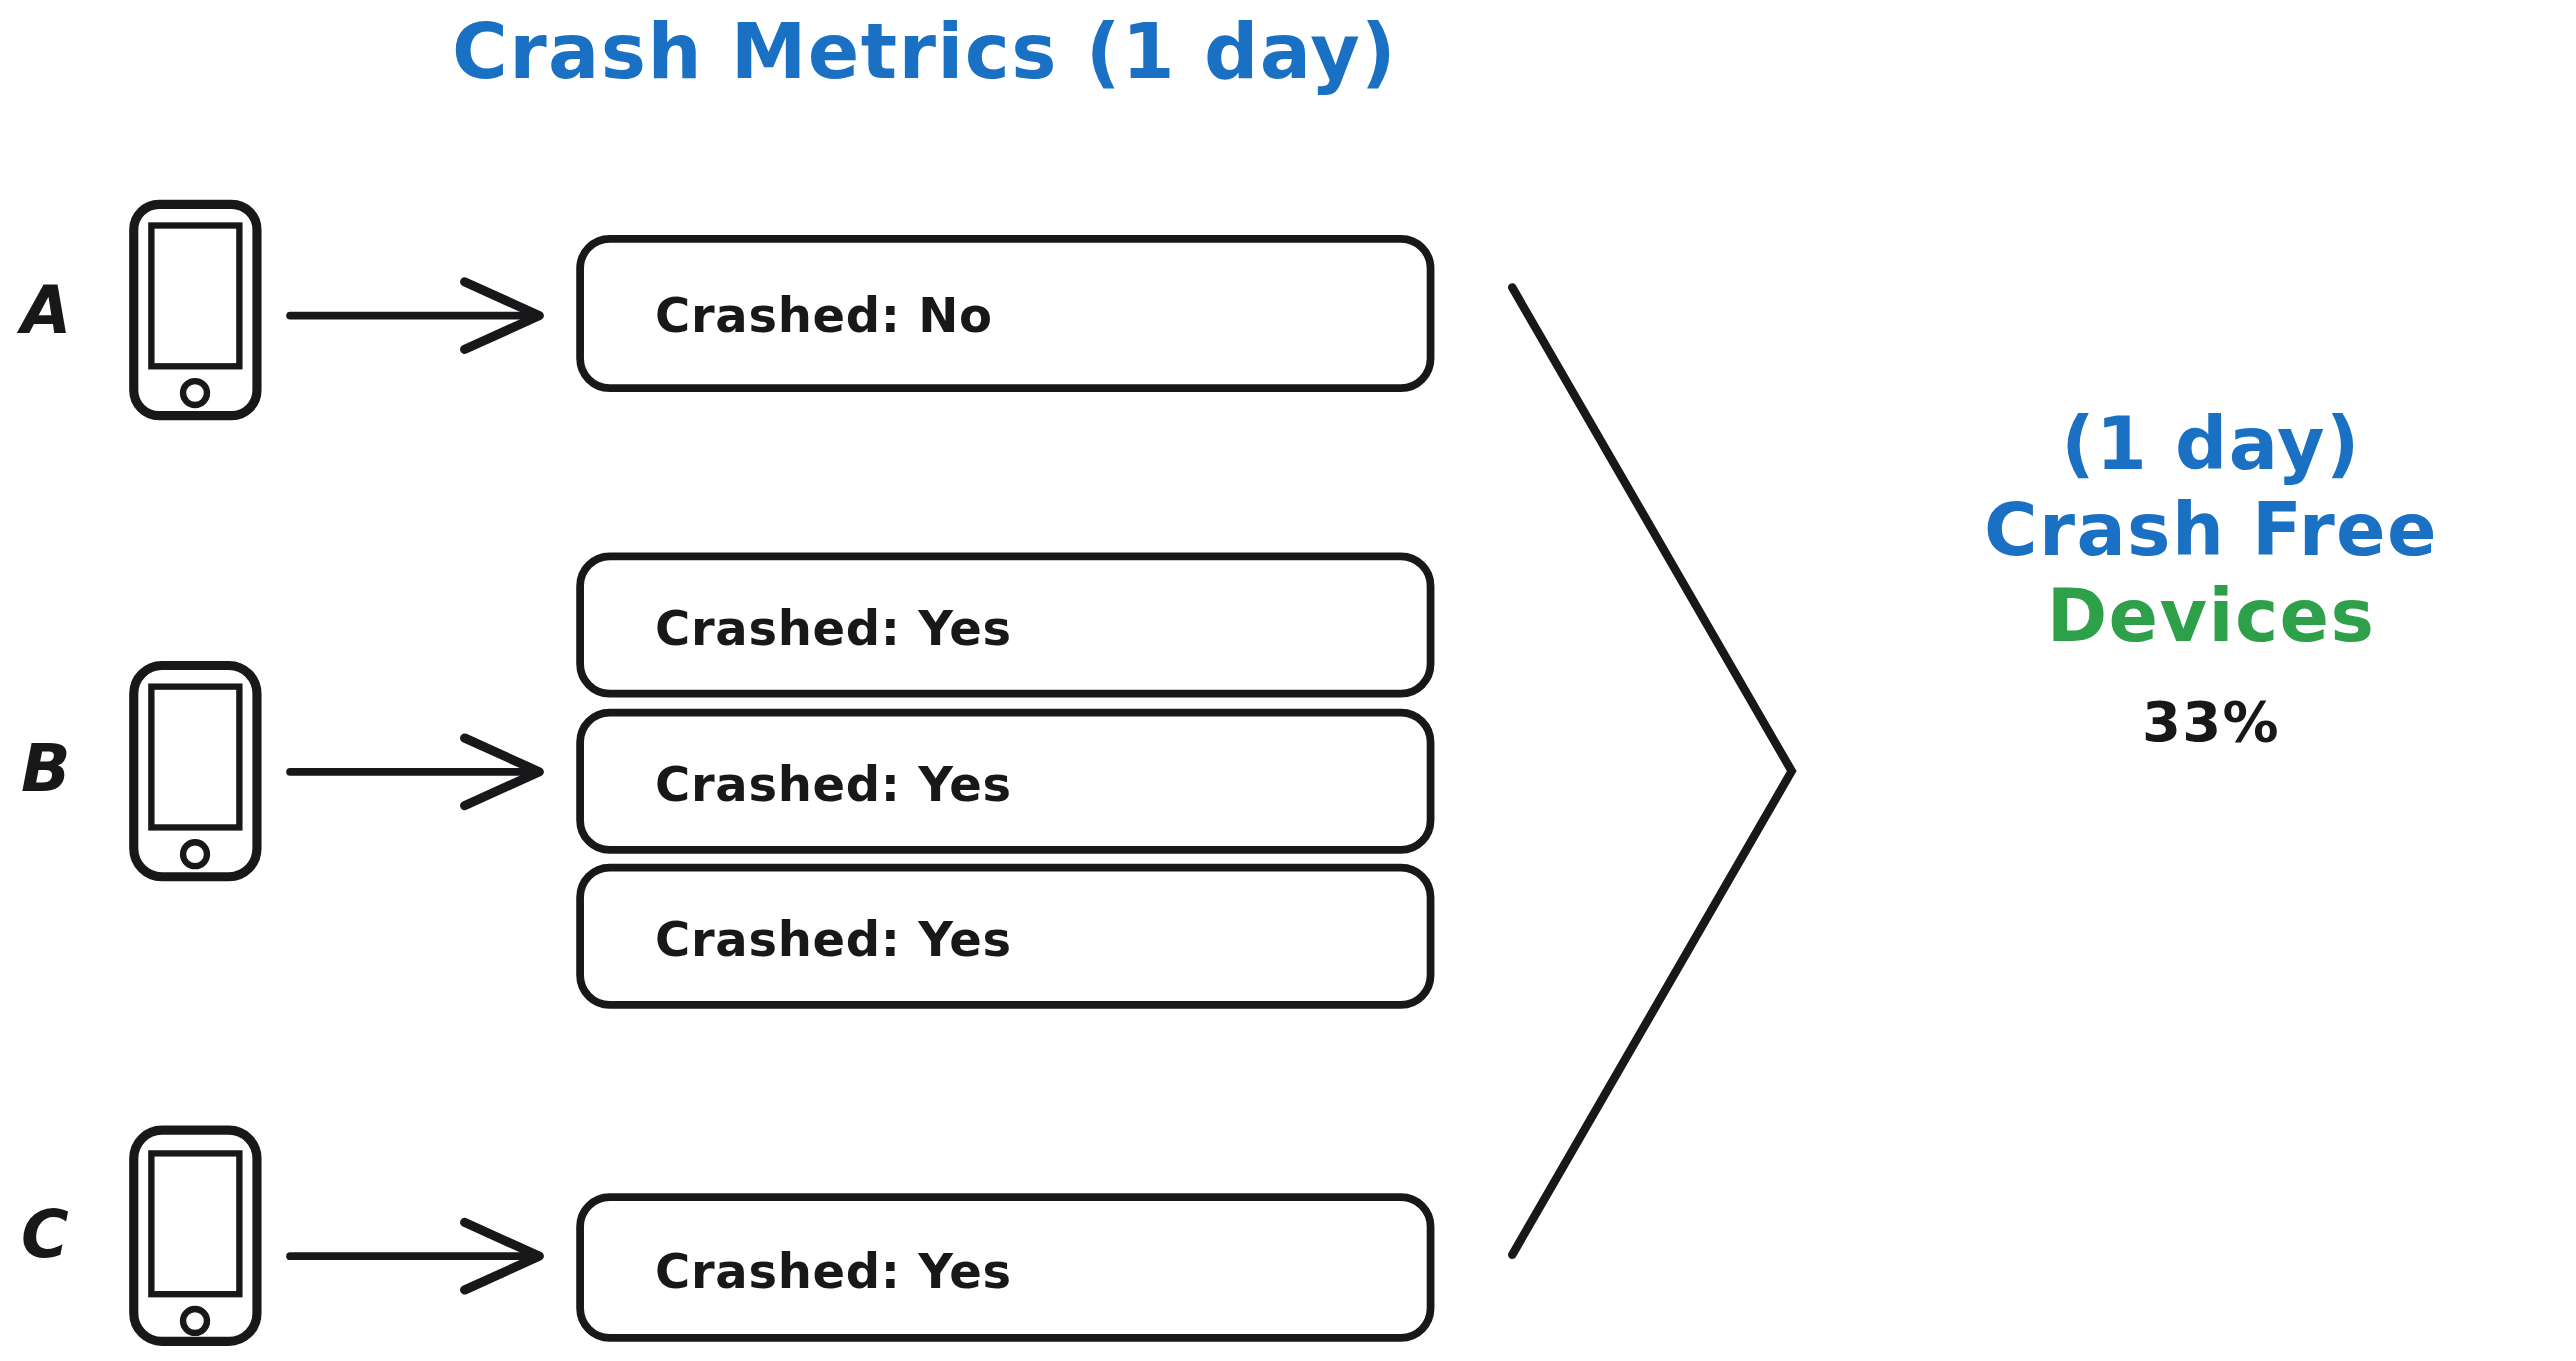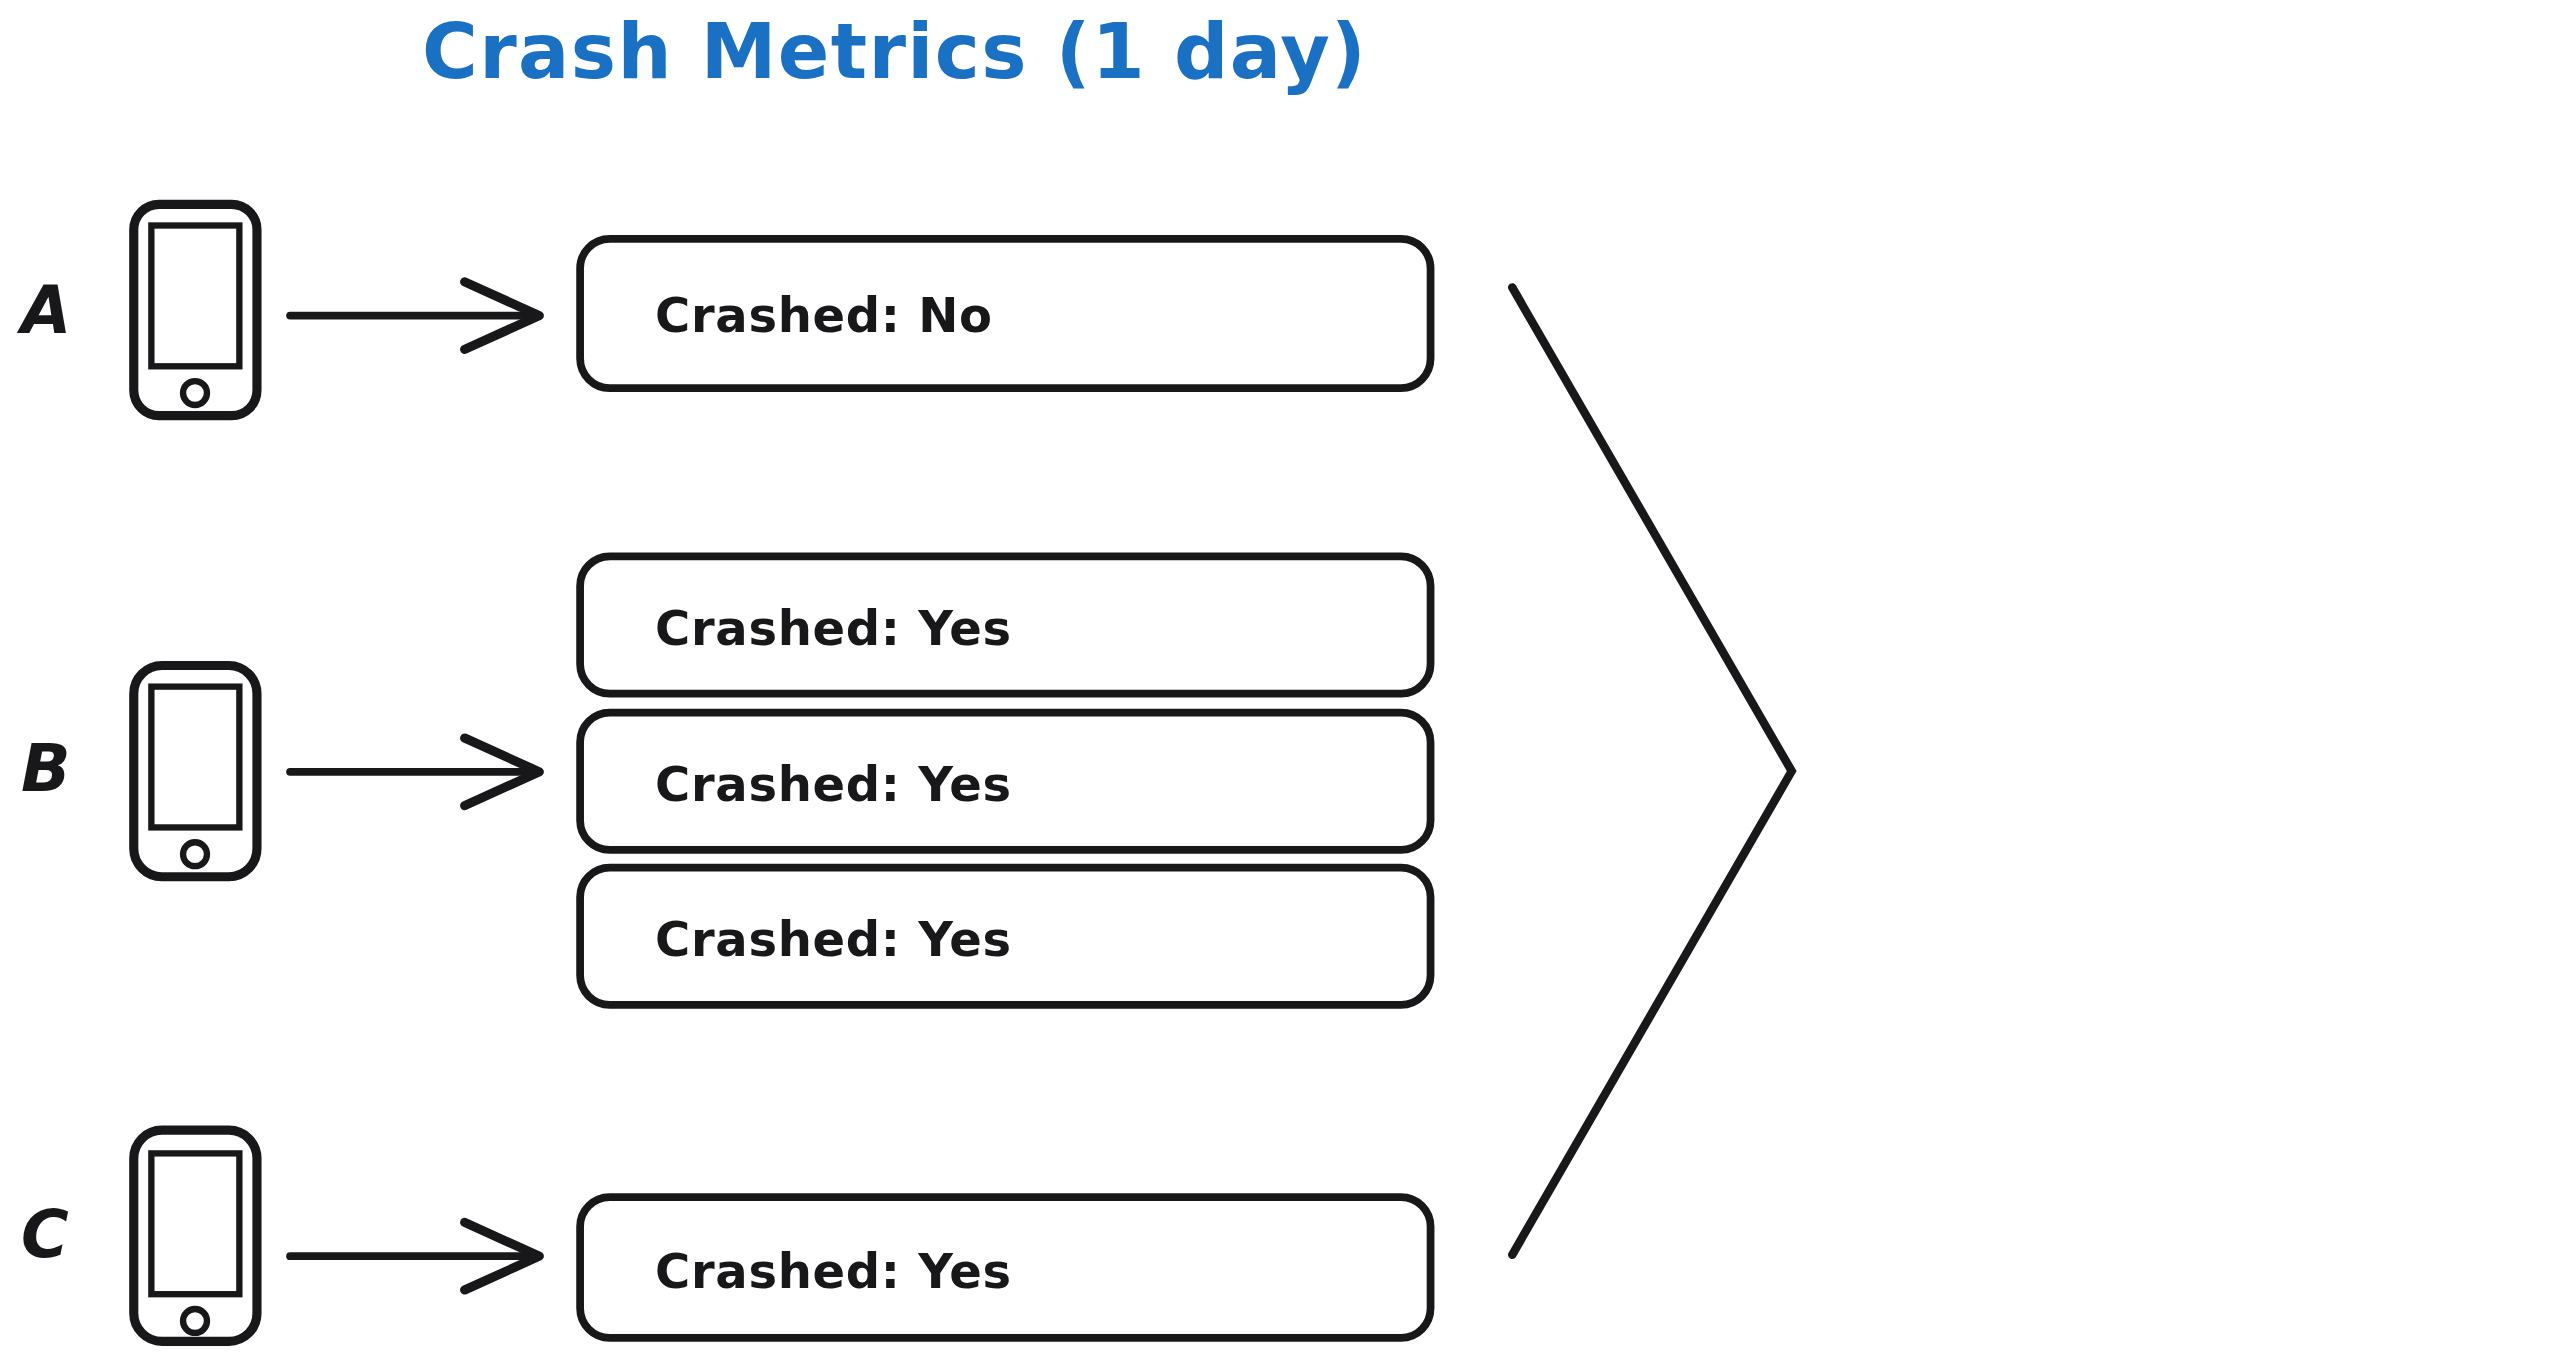--- a/index.html
+++ b/index.html
@@ -130,33 +130,39 @@
 
     <rect x="824" y="1012" width="1208" height="195" rx="42" ry="42" fill="#ffffff" stroke="#18181a" stroke-width="11"></rect>
 
     <rect x="824" y="1232" width="1208" height="195" rx="42" ry="42" fill="#ffffff" stroke="#18181a" stroke-width="11"></rect>
 
     <rect x="824" y="1700" width="1208" height="200" rx="42" ry="42" fill="#ffffff" stroke="#18181a" stroke-width="11"></rect>
 
     <polyline points="2148,408 2545,1095 2148,1782" fill="none" stroke="#18181a" stroke-width="12" stroke-linecap="round" stroke-linejoin="miter"></polyline>
   </svg>
 
-  <div class="abs hand-text" id="title" style="color:#1a70c2;">Crash Metrics (1 day)</div>
+  <div class="abs hand-text" id="title" style="color:#1a70c2;margin-left:30px;">Crash Metrics (1 day)</div>
 
   <div class="abs hand-text device-label" style="left:21px; top:273px;">A</div>
 
   <div class="abs hand-text device-label" style="left:21px; top:731px;">B</div>
 
   <div class="abs hand-text device-label" style="left:21px; top:1197px;">C</div>
 
   <div class="abs hand-text event-text" style="left:655px; top:287px;">Crashed: No</div>
 
   <div class="abs hand-text event-text" style="left:655px; top:600px;">Crashed: Yes</div>
 
   <div class="abs hand-text event-text" style="left:655px; top:756px;">Crashed: Yes</div>
 
   <div class="abs hand-text event-text" style="left:655px; top:911px;">Crashed: Yes</div>
 
   <div class="abs hand-text event-text" style="left:655px; top:1243px;">Crashed: Yes</div>
 
+  <div id="summary">
+    <div class="hand-text line1" style="color:#1a70c2;">(1 day)</div>
+    <div class="hand-text line2" style="color:#1a70c2;">Crash Free</div>
+    <div class="hand-text line3" style="color:#2fa04a;">Devices</div>
+    <div class="hand-text line4">33%</div>
+  </div>
 
 </div>
 
 
 </body></html>

